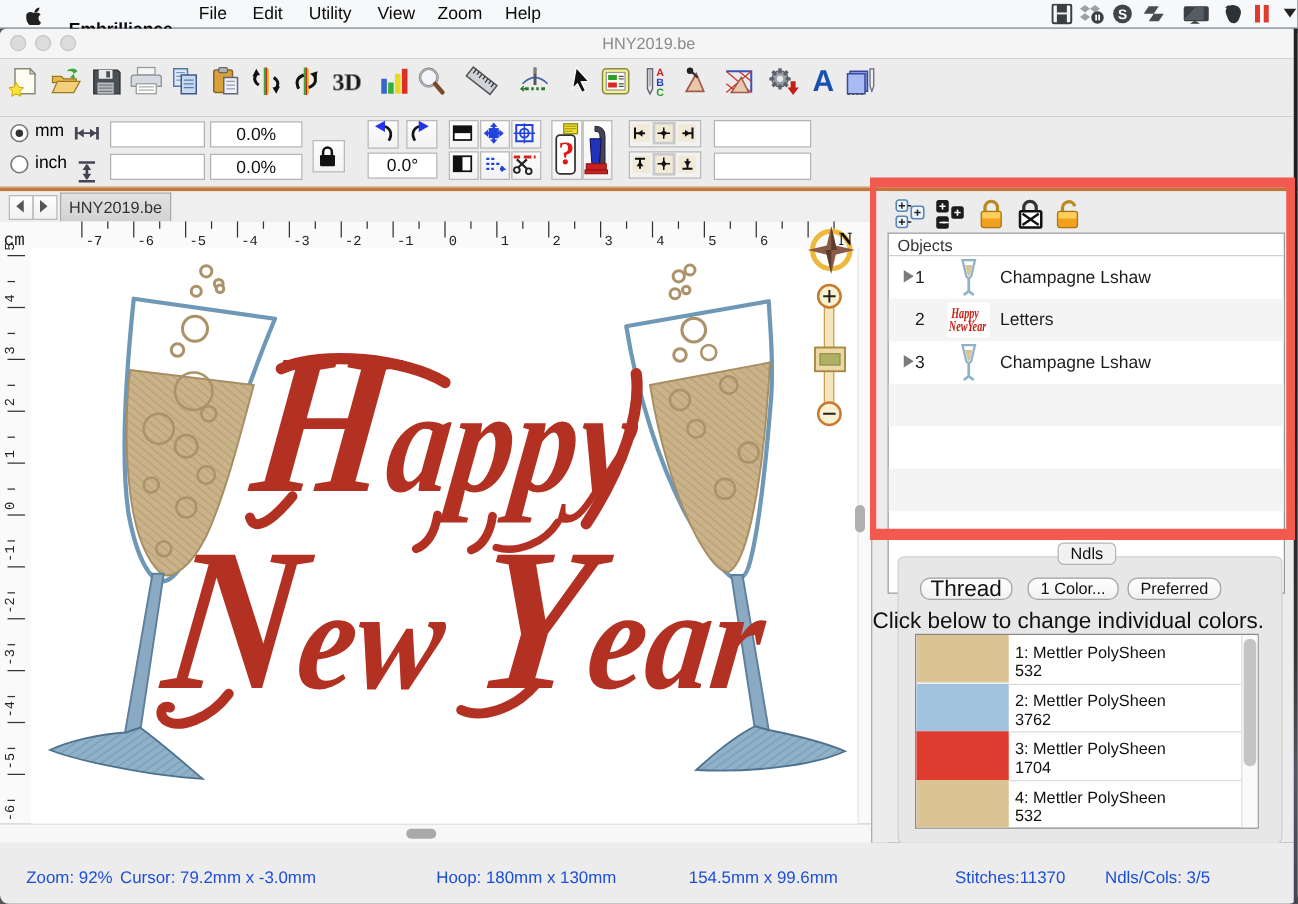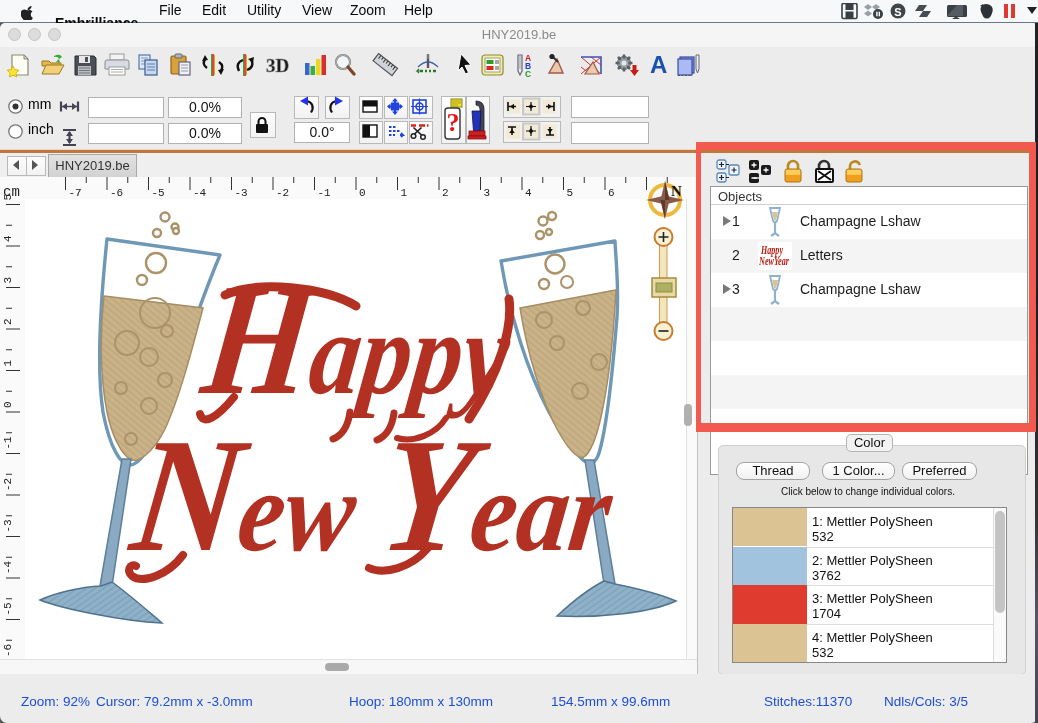--- a/index.html
+++ b/index.html
@@ -628,25 +628,25 @@
       <span class="rowtxt abs" style="left:21px;top:94px;">3</span>
       <svg class="abs" style="left:56px;top:88px" width="16" height="32" viewBox="0 0 16 32">
           <path d="M3,1 L13,1 L10,14 L8,16 L6,14 Z" fill="#fff" stroke="#8fb2c9" stroke-width="1.8"></path>
           <path d="M5,5 L11,5 L9,13 L8,14 L7,13 Z" fill="#d9c49a"></path>
           <path d="M8,16 L8,26 M4,29 L8,26 L12,29" fill="none" stroke="#8fb2c9" stroke-width="2.2"></path>
         </svg>
       <span class="rowtxt abs" style="left:89px;top:94px;">Champagne Lshaw</span>
     </div>
 
     <div class="abs" style="left:20px;top:292px;width:308px;height:230px;background:#e7e7e7;border:1px solid #cfcfcf;border-radius:5px;box-sizing:border-box;"></div>
-    <div class="abs" style="left:148px;top:281px;width:47px;height:18px;background:#f2f2f2;border:1px solid #b5b5b5;border-radius:5px;box-sizing:border-box;font-size:13px;text-align:center;line-height:16px;color:#111;">Color</div>
-    <div class="abs" style="left:38px;top:309px;width:74px;height:18px;background:linear-gradient(#fff,#f1f1f1);border:1px solid #a3a3a3;border-radius:8px;box-sizing:border-box;font-size:13px;text-align:center;line-height:16px;color:#111;">Thread</div>
+    <div class="abs" style="left:148px;top:281px;width:47px;height:18px;background:#f2f2f2;border:1px solid #b5b5b5;border-radius:5px;box-sizing:border-box;font-size:13px;text-align:center;line-height:16px;color:#111;">Ndls</div>
+    <div class="abs" style="left:38px;top:309px;width:74px;height:18px;background:linear-gradient(#fff,#f1f1f1);border:1px solid #a3a3a3;border-radius:8px;box-sizing:border-box;font-size:18px;text-align:center;line-height:16px;color:#111;">Thread</div>
     <div class="abs" style="left:124px;top:309px;width:73px;height:18px;background:linear-gradient(#fff,#f1f1f1);border:1px solid #a3a3a3;border-radius:8px;box-sizing:border-box;font-size:13px;text-align:center;line-height:16px;color:#111;">1 Color...</div>
     <div class="abs" style="left:204px;top:309px;width:75px;height:18px;background:linear-gradient(#fff,#f1f1f1);border:1px solid #a3a3a3;border-radius:8px;box-sizing:border-box;font-size:13px;text-align:center;line-height:16px;color:#111;">Preferred</div>
-    <div class="abs" style="left:0px;top:333px;width:340px;text-align:center;font-size:10px;color:#111;">Click below to change individual colors.</div>
+    <div class="abs" style="left:0px;top:333px;width:340px;text-align:left;font-size:18px;color:#111;">Click below to change individual colors.</div>
 
     <div class="abs" style="left:34px;top:354px;width:275px;height:156px;background:#fff;border:1px solid #888;box-sizing:border-box;overflow:hidden;">
       <div class="abs" style="left:0;top:0;width:74px;height:38px;background:#dcc394;"></div>
       <div class="abs" style="left:0;top:39px;width:74px;height:38px;background:#a2c3dd;"></div>
       <div class="abs" style="left:0;top:77px;width:74px;height:39px;background:#df3b2e;"></div>
       <div class="abs" style="left:0;top:116px;width:74px;height:38px;background:#dcc394;"></div>
       <div class="abs" style="left:74px;top:38.5px;width:186px;height:1px;background:#ddd;"></div>
       <div class="abs" style="left:74px;top:77px;width:186px;height:1px;background:#ddd;"></div>
       <div class="abs" style="left:74px;top:115.5px;width:186px;height:1px;background:#ddd;"></div>
       <div class="abs" style="left:0;top:154px;width:74px;height:2px;background:#dcc394;"></div>

